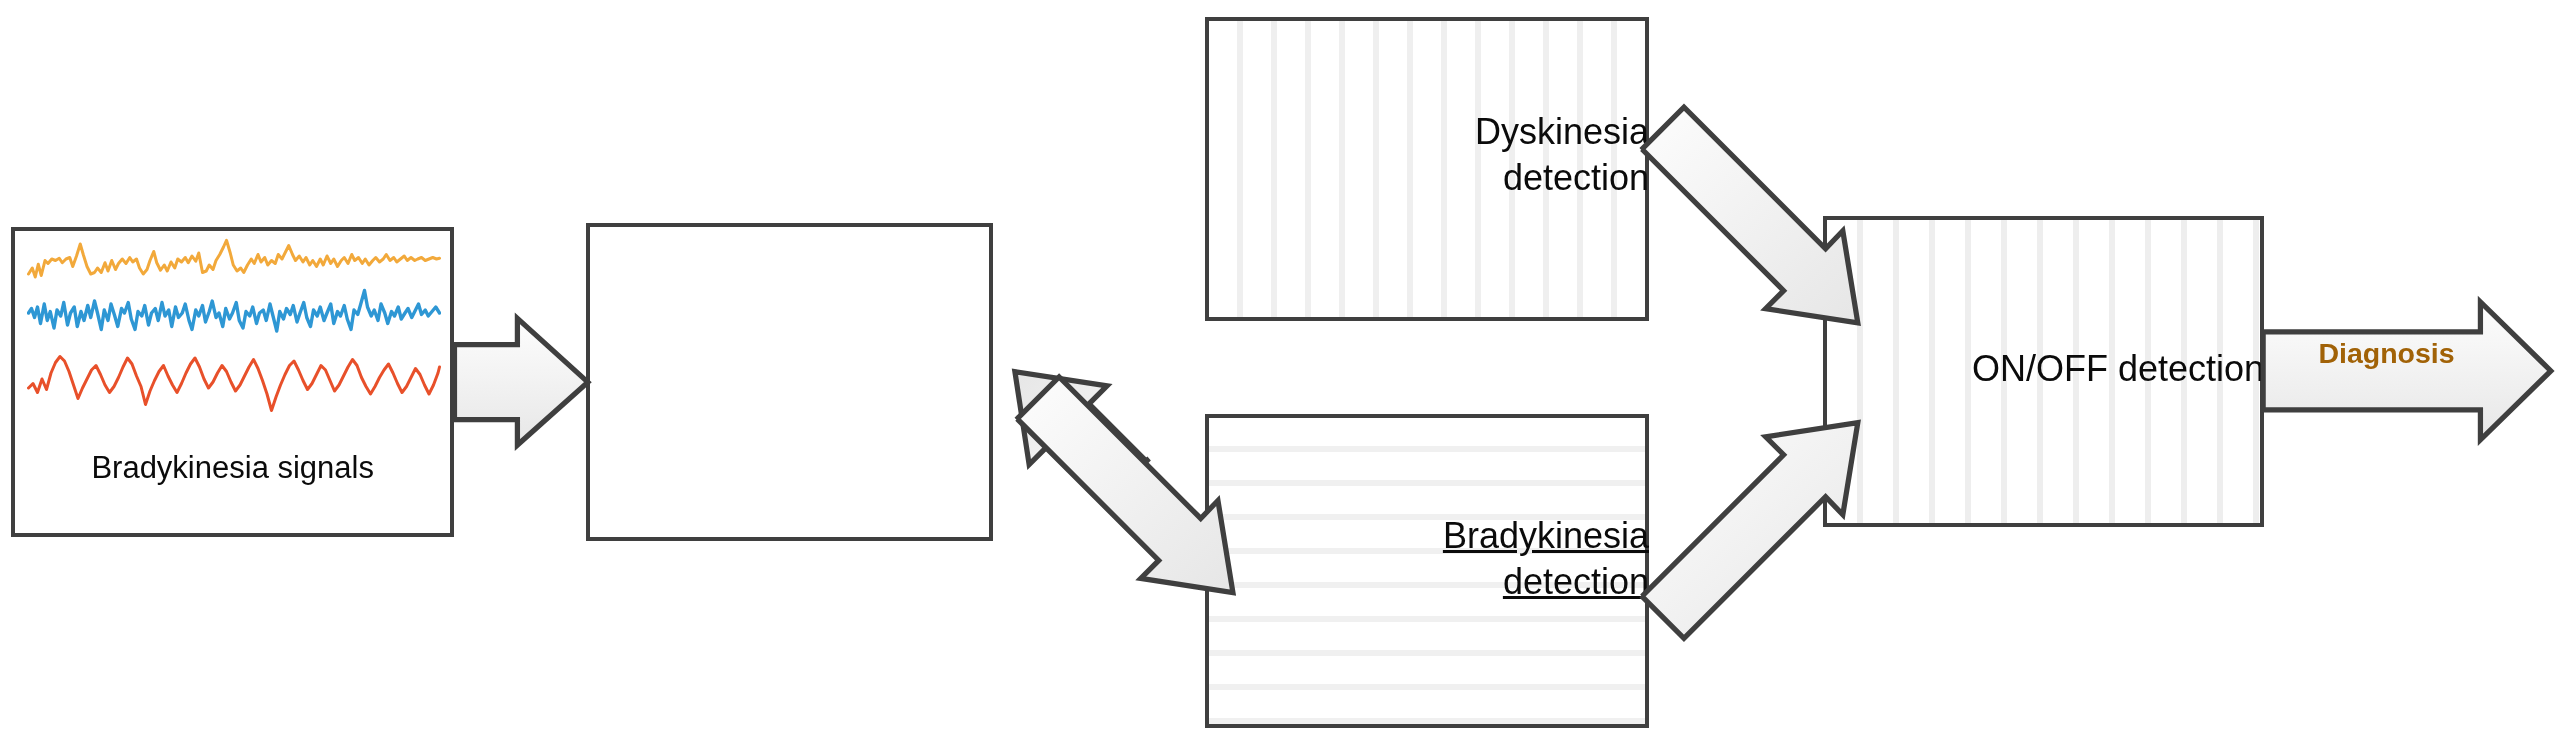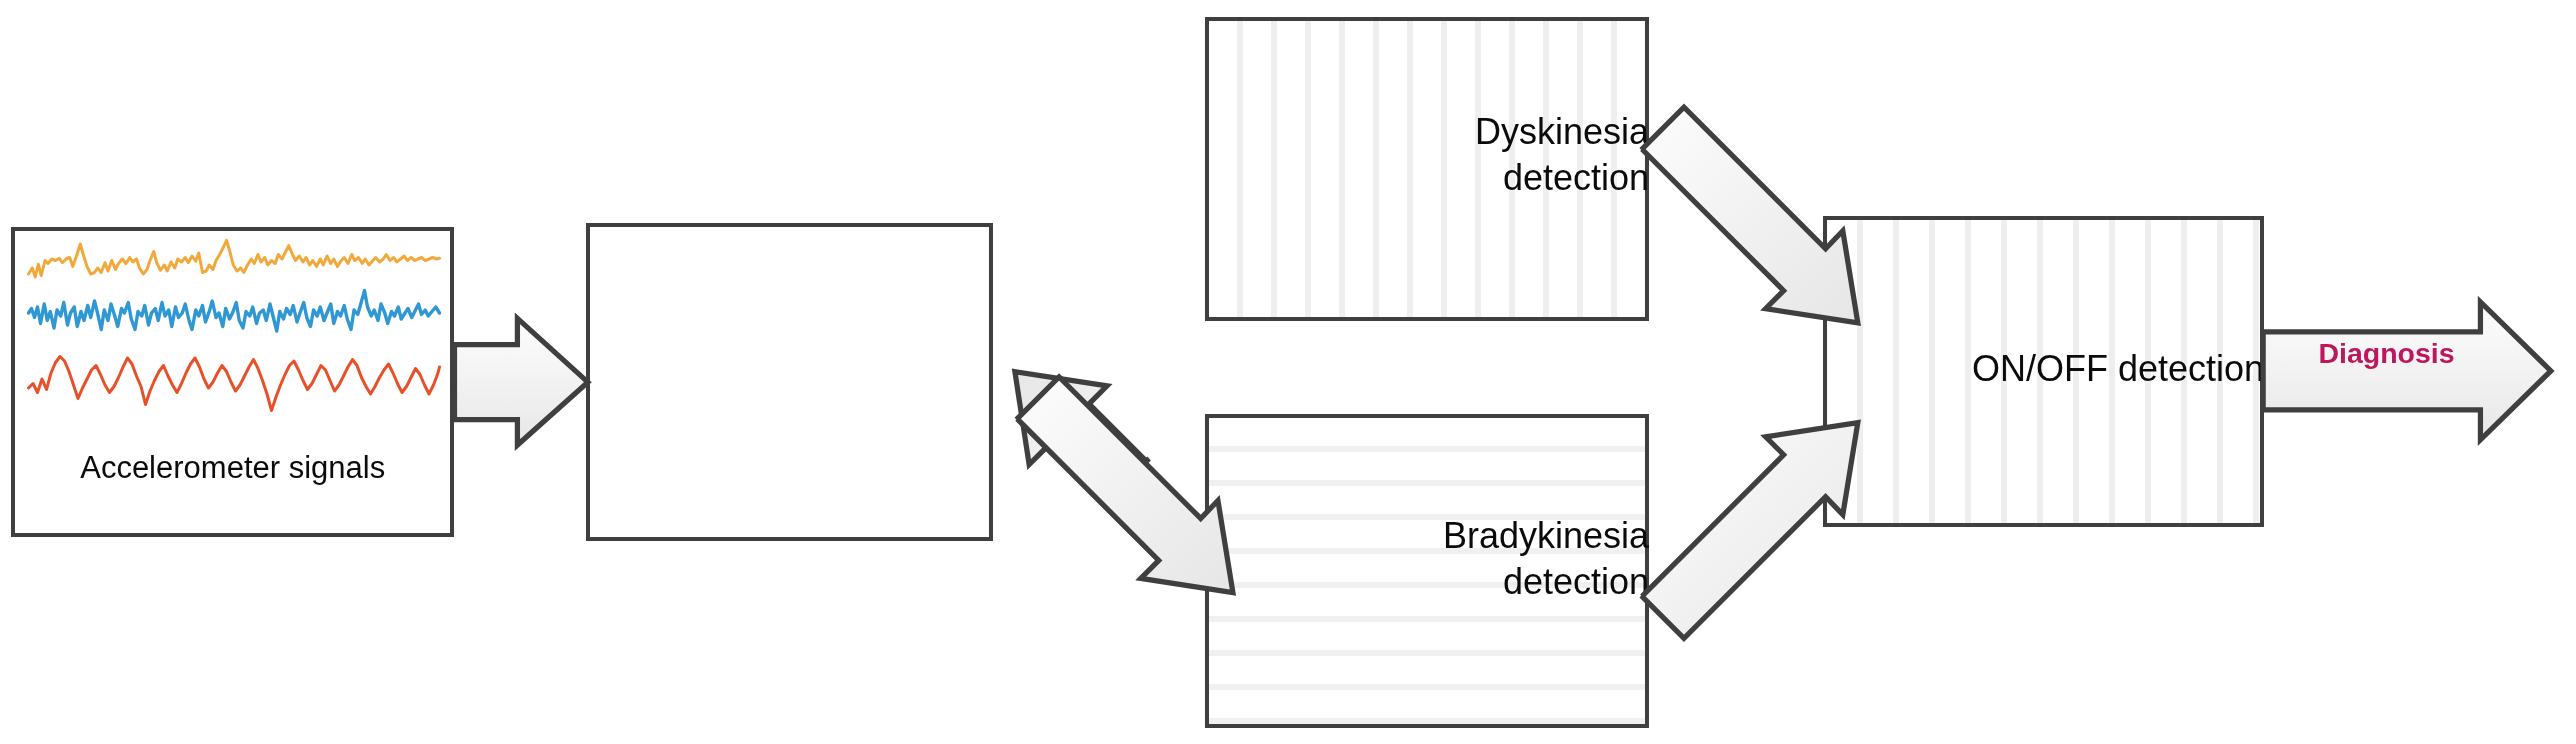--- a/index.html
+++ b/index.html
@@ -67,42 +67,42 @@
   }
   #dys-label { top: 109px; left: 1205px; width: 444px; font-size: 36px; }
 
   
   #brady-box { left: 1205px; top: 414px; width: 444px; height: 314px;
     background:
       repeating-linear-gradient(to bottom,
         #ffffff 0px, #ffffff 28px,
         #f0f0f0 28px, #f0f0f0 34px);
   }
-  #brady-label { top: 513px; left: 1205px; width: 444px; font-size: 36px; }
+  #brady-label { top: 513px; left: 1205px; width: 444px; font-size: 36px; text-decoration: underline; }
 
   
   #onoff-box { left: 1823px; top: 216px; width: 441px; height: 311px;
     background:
       repeating-linear-gradient(to right,
         #ffffff 0px, #ffffff 30px,
         #eeeeee 30px, #eeeeee 36px),
       repeating-linear-gradient(to bottom,
         #ffffff 0px, #ffffff 28.5px,
         #eeeeee 28.5px, #eeeeee 34px);
   }
   #onoff-label { top: 346px; left: 1823px; width: 441px; font-size: 36px; }
 
   
   #diagnosis-label {
     position: absolute;
     left: 2293px; top: 337px; width: 187px;
     text-align: center;
     font-size: 28.5px;
     font-weight: 700;
-    color: #be185d;
+    color: #a16207;
     z-index: 12;
     pointer-events: none;
   }
 
   .arrow-layer {
     position: absolute;
     left: 0; top: 0;
     width: 2576px; height: 744px;
     z-index: 8;
   }
@@ -141,21 +141,21 @@
 
   <svg id="accel-plot" viewBox="0 0 552 252" preserveAspectRatio="none" xmlns="http://www.w3.org/2000/svg">
 
     <polyline fill="none" stroke="#F2A93B" stroke-width="4" stroke-linejoin="round" stroke-linecap="round" points="2,48 7,40 11,52 15,35 19,50 24,30 28,34 33,28 38,30 43,27 47,33 52,28 57,26 61,38 66,24 71,8 75,22 80,38 85,48 90,46 94,40 99,46 104,33 108,44 113,30 118,42 122,34 127,28 132,34 137,26 141,32 146,28 150,40 155,48 160,42 164,30 169,18 173,33 178,43 183,36 187,44 192,32 197,40 201,28 206,32 211,26 215,33 220,24 225,31 229,20 234,46 239,44 243,36 248,42 252,30 257,22 262,12 266,3 271,20 275,36 280,44 285,40 289,46 294,36 299,28 303,34 308,22 312,32 317,26 321,36 326,30 331,34 335,22 340,28 345,18 349,10 354,22 358,30 363,24 368,32 372,26 377,36 381,30 386,38 391,28 395,36 400,24 405,34 409,28 414,38 419,30 423,26 428,34 433,22 437,30 442,26 447,34 451,28 456,36 461,30 465,26 470,32 475,28 479,22 484,30 489,26 493,32 498,28 503,24 507,30 512,26 517,30 521,28 526,26 531,30 536,28 541,26 546,28 550,27"></polyline>
 
     <polyline fill="none" stroke="#2E97D4" stroke-width="4.5" stroke-linejoin="round" stroke-linecap="round" points="2,100 6,94 10,106 14,92 18,114 23,88 27,110 31,98 36,120 40,96 45,104 49,86 54,116 58,100 63,92 67,118 72,98 76,110 81,90 85,106 90,84 94,100 99,122 103,96 108,110 112,88 117,104 121,118 126,94 130,100 135,86 139,108 144,122 148,98 153,104 157,90 162,116 166,100 171,94 175,110 180,86 184,104 189,96 193,118 198,92 202,106 207,100 211,88 216,110 220,122 225,96 229,104 234,90 238,112 243,98 247,84 252,106 256,100 261,118 265,94 270,108 274,100 279,86 283,110 288,120 292,98 297,104 301,92 306,114 310,100 315,96 319,110 324,88 328,104 333,124 337,98 342,108 346,94 351,102 355,90 360,112 364,100 369,86 373,106 378,118 382,96 387,104 391,92 396,110 400,100 405,88 409,114 414,98 418,104 423,90 427,108 432,122 436,96 441,102 445,88 450,70 454,92 459,104 463,96 468,110 472,88 477,100 481,114 486,98 490,104 495,92 499,108 504,100 508,94 513,106 517,98 522,88 526,102 531,96 535,104 540,98 545,92 550,100"></polyline>
 
     <polyline fill="none" stroke="#E8502A" stroke-width="4" stroke-linejoin="round" stroke-linecap="round" points="2,200 8,194 14,206 20,188 26,202 32,180 38,166 44,158 50,164 56,178 62,196 68,214 74,200 80,188 86,176 92,170 98,182 104,196 110,206 116,198 122,186 128,172 134,160 140,168 146,184 152,198 158,222 164,204 170,190 176,178 182,170 188,184 194,196 200,206 206,194 212,180 218,168 224,160 230,172 236,188 242,200 248,192 254,180 260,170 266,178 272,192 278,204 284,196 290,184 296,172 302,162 308,174 314,190 320,208 326,230 332,212 338,196 344,182 350,170 356,164 362,176 368,190 374,202 380,194 386,182 392,170 398,176 404,190 410,204 416,196 422,184 428,172 434,162 440,170 446,186 452,198 458,208 464,198 470,186 476,176 482,168 488,180 494,194 500,206 506,198 512,186 518,174 524,182 530,196 536,208 542,196 548,180 550,172"></polyline>
   </svg>
 
-  <div id="accel-caption">Accelerometer signals</div>
+  <div id="accel-caption">Bradykinesia signals</div>
 
   <div class="box" id="signal-box"></div>
 
   <div class="box" id="dys-box"></div>
   <div class="box-label" id="dys-label">Dyskinesia
 detection</div>
 
   <div class="box" id="brady-box"></div>
   <div class="box-label" id="brady-label">Bradykinesia
 detection</div>

